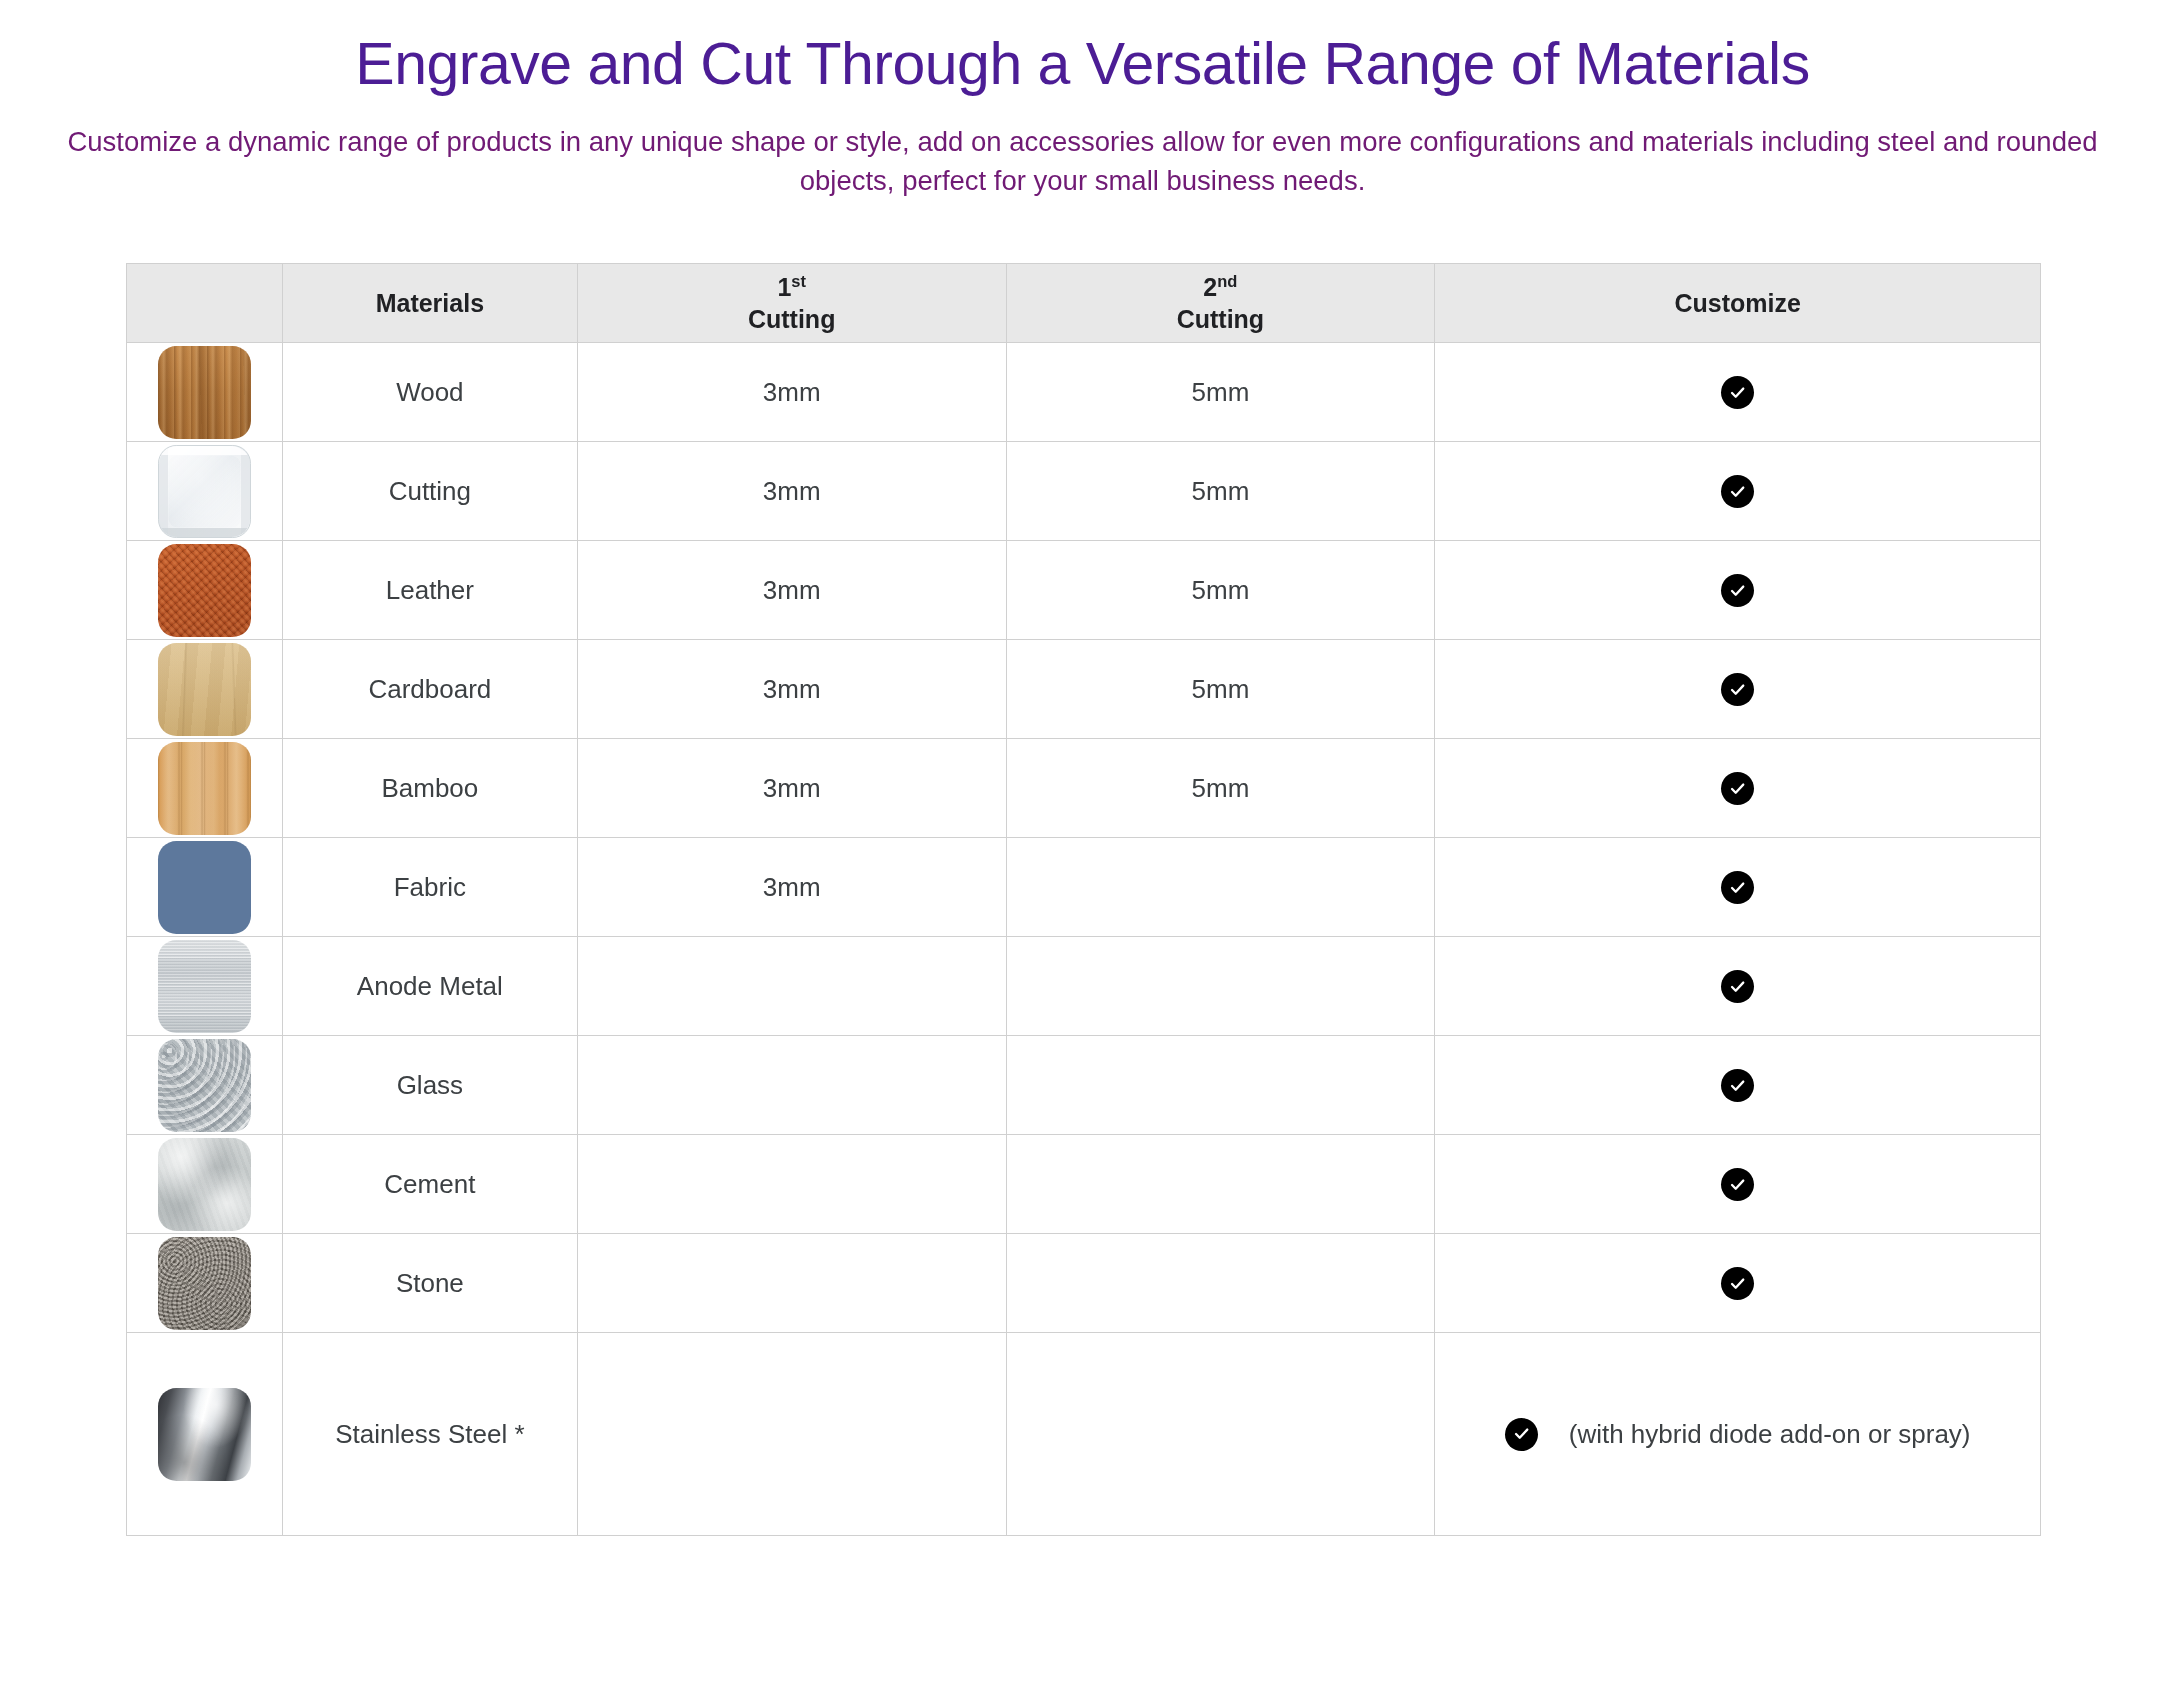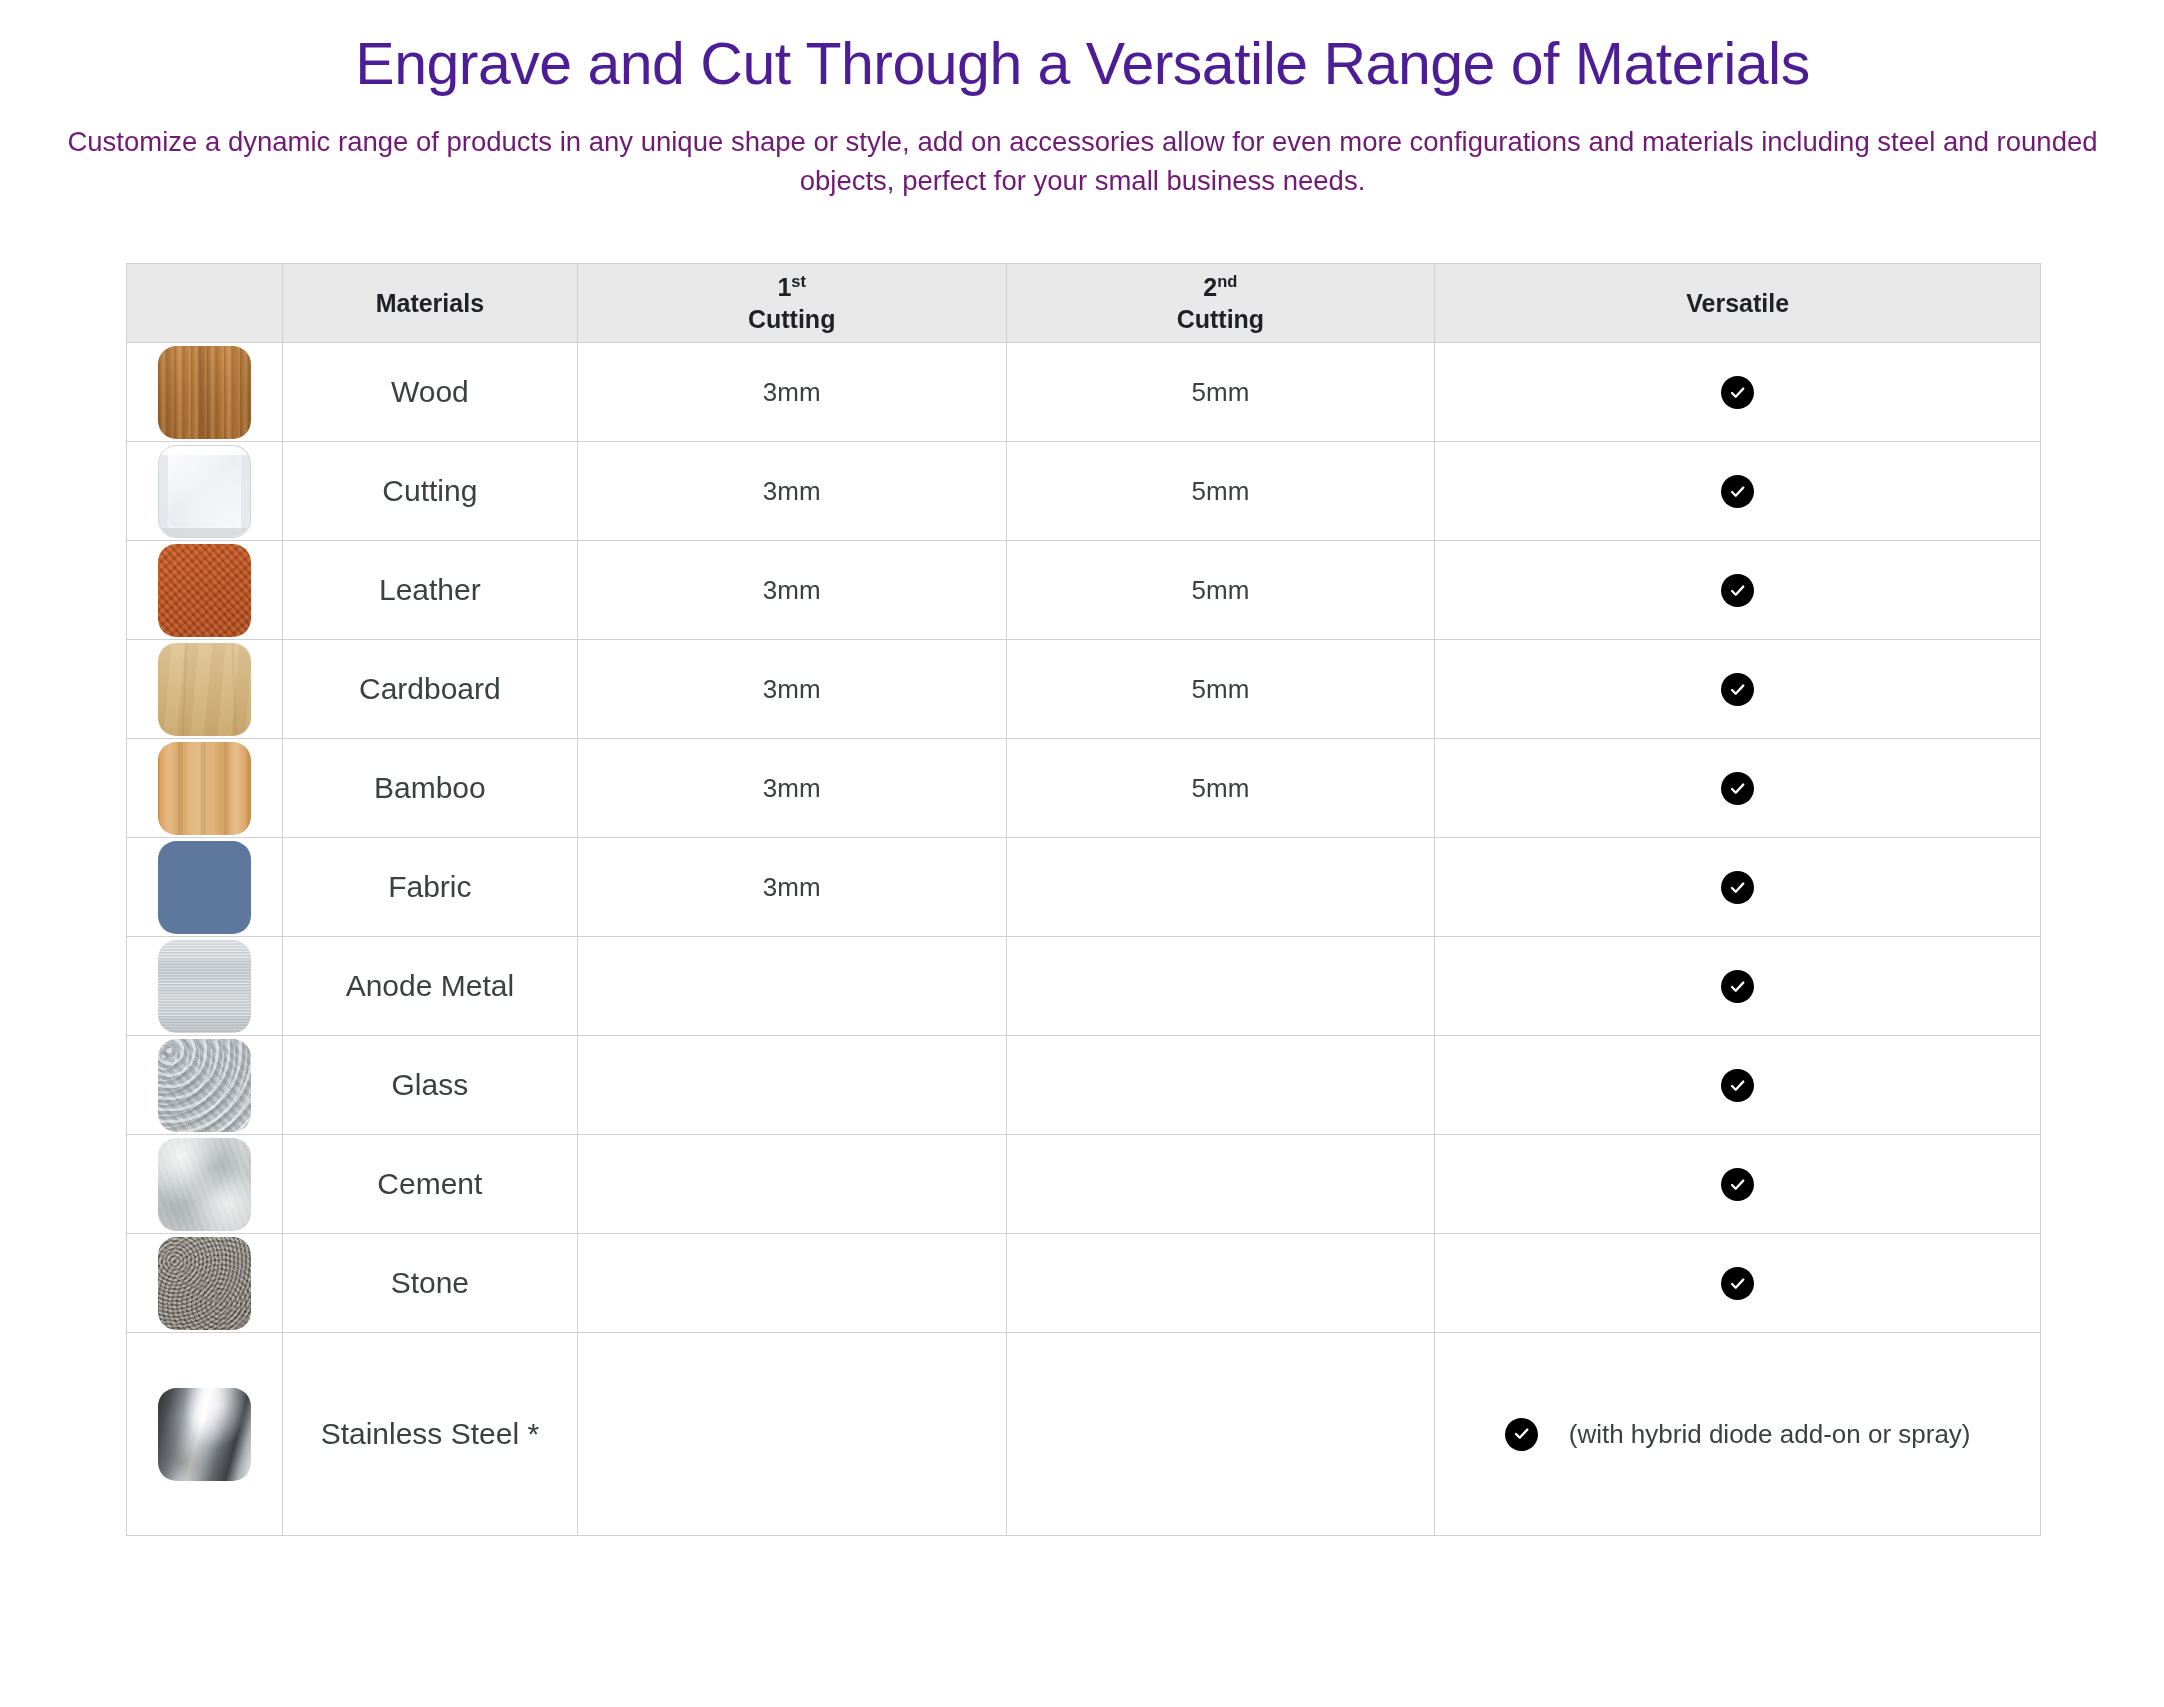--- a/index.html
+++ b/index.html
@@ -90,21 +90,21 @@
     font-size: 26px;
     font-weight: 400;
     color: #3c4043;
     padding: 0;
   }
   td.swatch-cell {
     padding: 0;
     text-align: center;
     line-height: 0;
   }
-  td.material-cell { font-size: 30px; }
+  td.material-cell { font-size: 26px; }
 
   
   .swatch {
     display: inline-block;
     width: 93px;
     height: 93px;
     border-radius: 18.3px;
     position: relative;
     overflow: hidden;
     vertical-align: middle;
@@ -303,21 +303,21 @@
           <th class="blank-head"></th>
           <th>Materials</th>
           <th>
             <span class="head-two-line"><span>1</span><span class="sup">st</span></span>
             <span class="head-two-line">Cutting</span>
           </th>
           <th>
             <span class="head-two-line"><span>2</span><span class="sup">nd</span></span>
             <span class="head-two-line">Cutting</span>
           </th>
-          <th>Versatile</th>
+          <th>Customize</th>
         </tr>
       </thead>
       <tbody id="table-body">
           <tr>
             <td class="swatch-cell"><span class="swatch sw-wood"></span></td>
             <td class="material-cell">Wood</td>
             <td>3mm</td>
             <td>5mm</td>
             <td><span class="check-badge">
                 <svg width="19.3" height="19.3" viewBox="0 0 20 20" aria-hidden="true">

